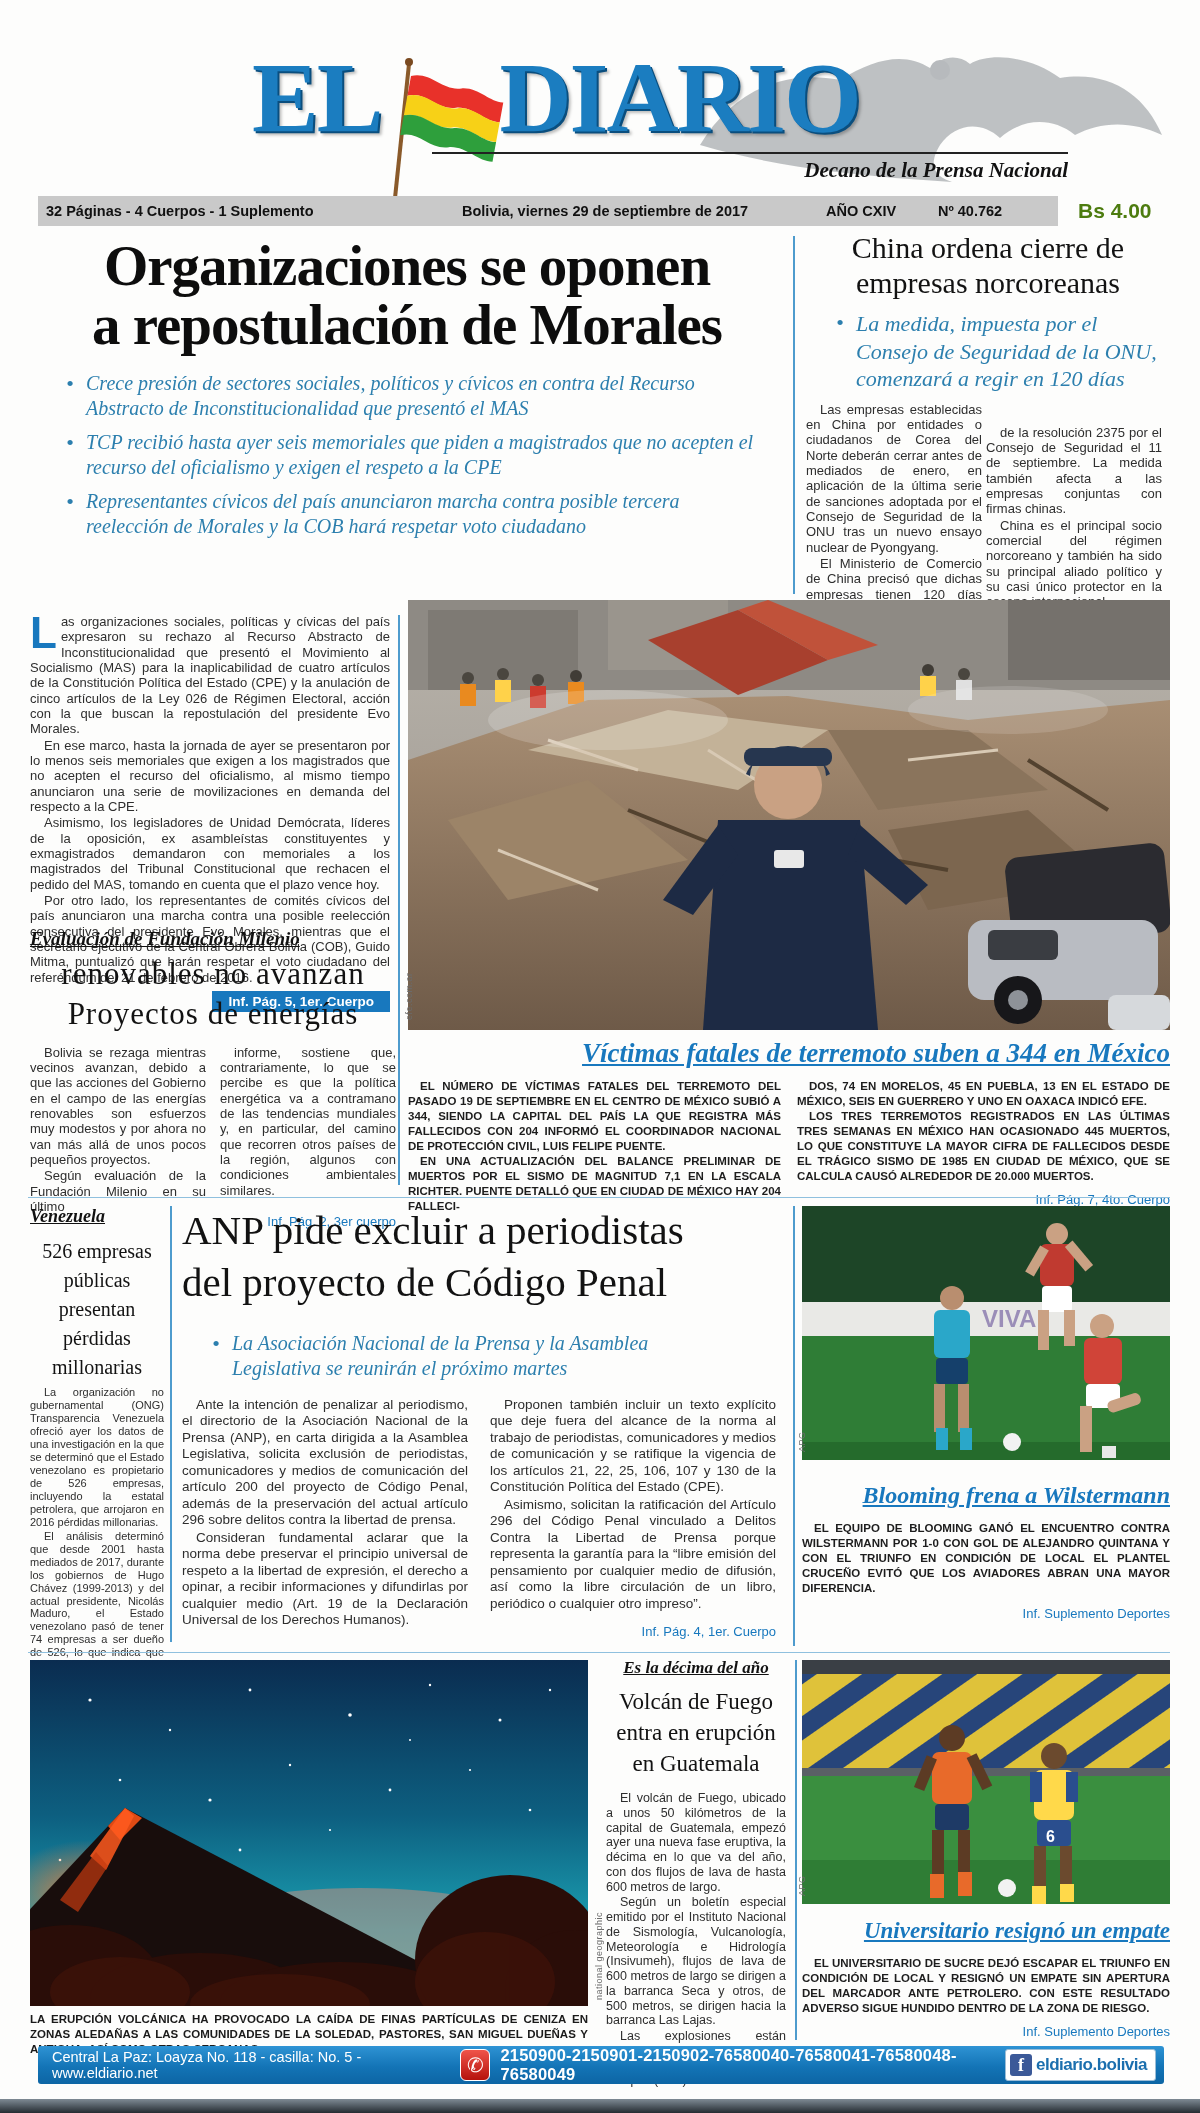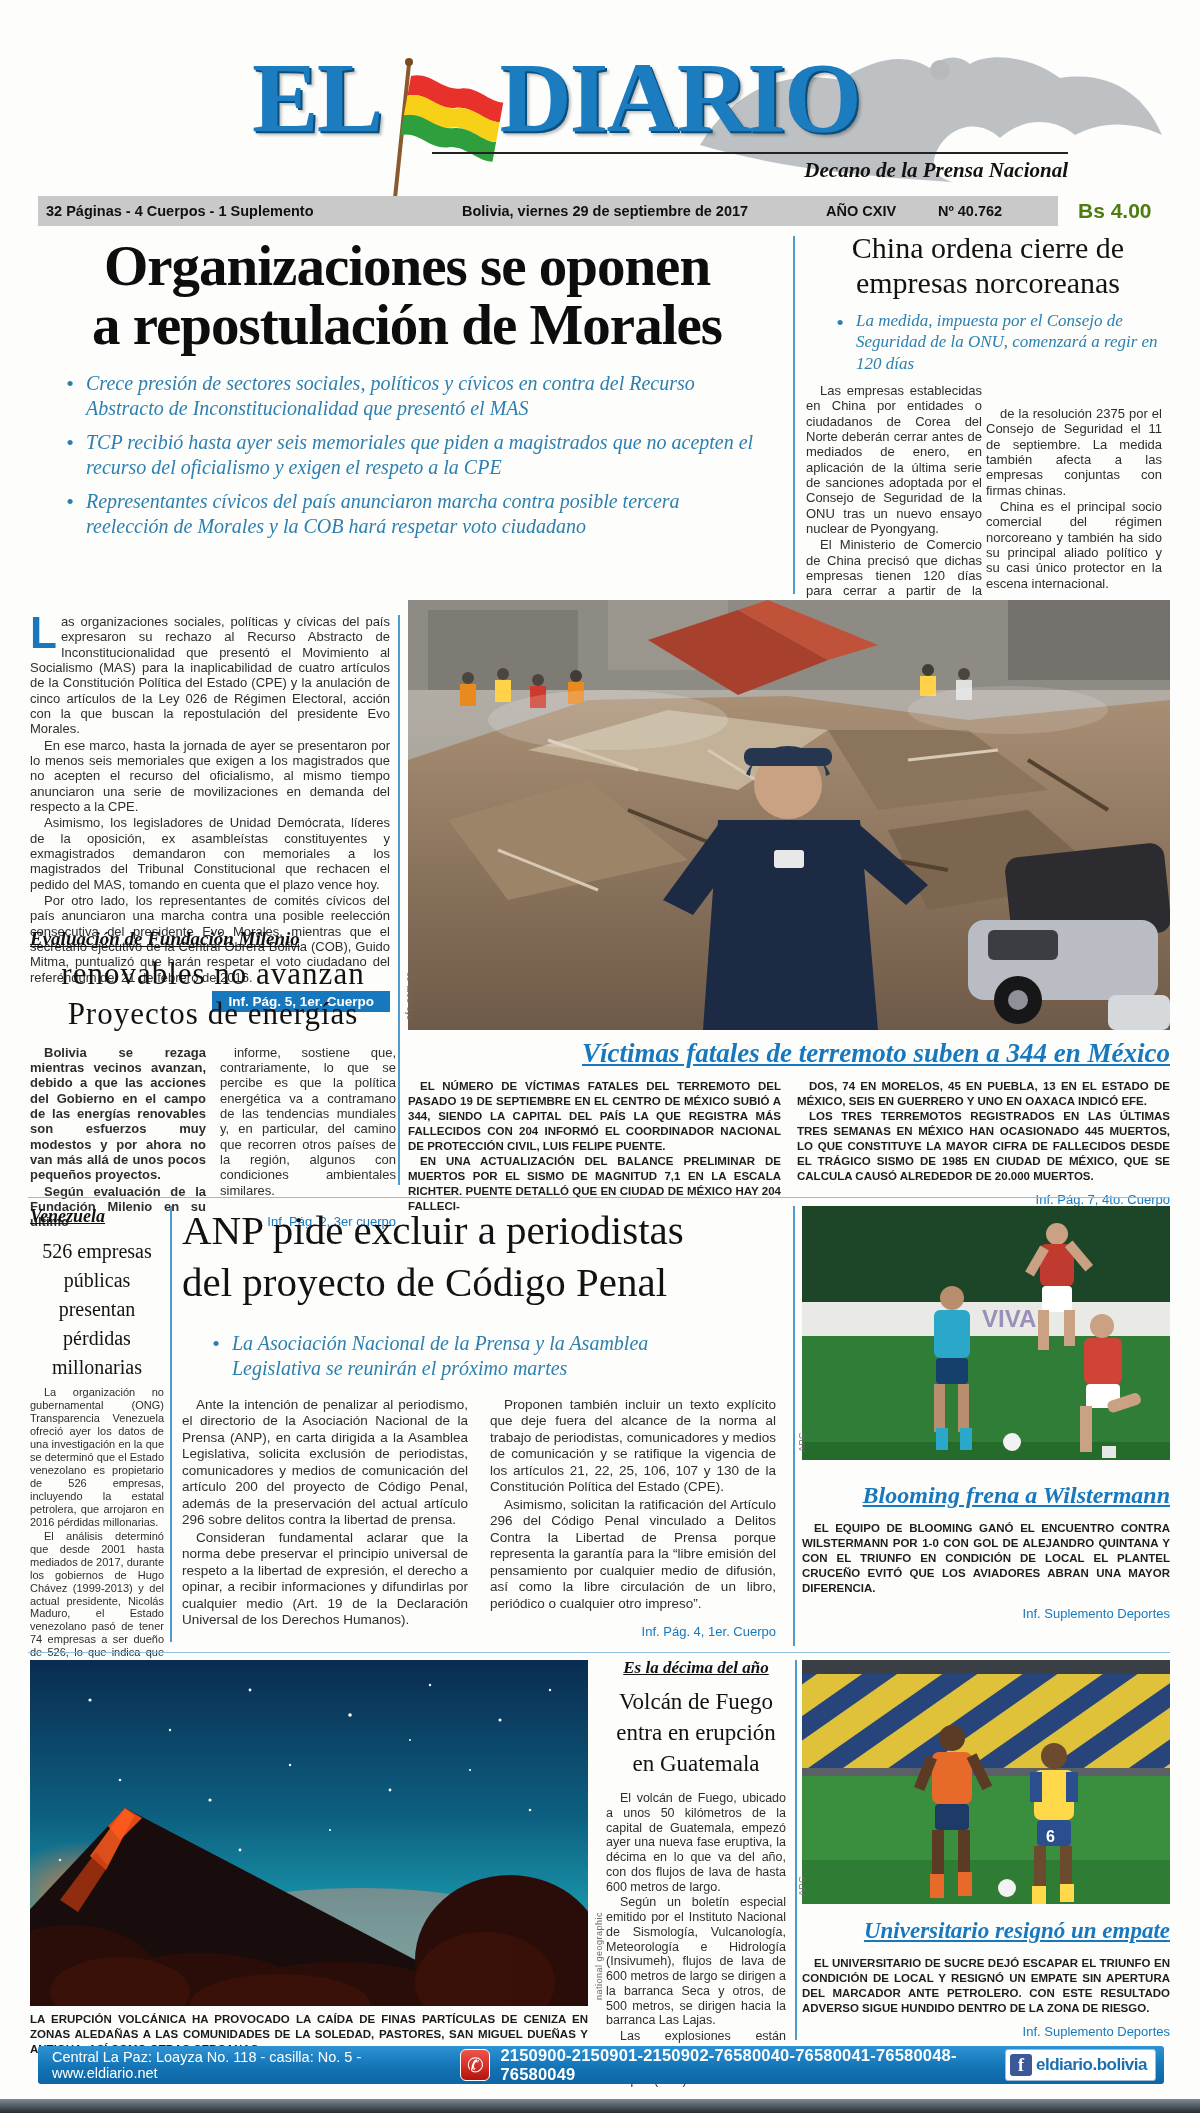--- a/index.html
+++ b/index.html
@@ -110,21 +110,21 @@
   </div>
 
   <div class="vline" style="left:793px;top:236px;height:358px;"></div>
 
   <div class="abs" style="left:806px;top:230px;width:364px;">
     <div class="sec-head" style="font-size:30px;line-height:1.17;text-align:center;">
       <div>China ordena cierre de</div>
       <div>empresas norcoreanas</div>
     </div>
     <ul class="bullet-list" style="margin:10px 0 0 26px;width:330px;">
-      <li style="font-size:17px;">La medida, impuesta por el Consejo de Seguridad de la ONU, comenzará a regir en 120 días</li>
+      <li style="font-size:22px;">La medida, impuesta por el Consejo de Seguridad de la ONU, comenzará a regir en 120 días</li>
     </ul>
     <div class="cols" style="margin-top:8px;gap:4px;align-items:center;">
       <div class="body-txt" style="width:176px;">
         <p>Las empresas establecidas en China por entidades o ciudadanos de Corea del Norte deberán cerrar antes de mediados de enero, en aplicación de la última serie de sanciones adoptada por el Consejo de Seguridad de la ONU tras un nuevo ensayo nuclear de Pyongyang.</p>
         <p>El Ministerio de Comercio de China precisó que dichas empresas tienen 120 días para cerrar a partir de la adopción</p>
       </div>
       <div class="body-txt" style="width:176px;">
         <p>de la resolución 2375 por el Consejo de Seguridad el 11 de septiembre. La medida también afecta a las empresas conjuntas con firmas chinas.</p>
         <p>China es el principal socio comercial del régimen norcoreano y también ha sido su principal aliado político y su casi único protector en la escena internacional.</p>
       </div>
@@ -221,21 +221,21 @@
     </div>
   </div>
 
   <div class="abs" style="left:30px;top:928px;width:366px;">
     <div class="kicker" style="font-size:19px;">Evaluación de Fundación Milenio</div>
     <div class="sec-head" style="font-size:31px;line-height:1.3;text-align:center;letter-spacing:1px;margin-top:4px;">
       <div>renovables no avanzan</div>
       <div>Proyectos de energías</div>
     </div>
     <div class="cols" style="margin-top:10px;gap:14px;">
-      <div class="body-txt" style="width:176px;font-weight:bold;">
+      <div class="body-txt" style="width:176px;">
         <p>Bolivia se rezaga mientras vecinos avanzan, debido a que las acciones del Gobierno en el campo de las energías renovables son esfuerzos muy modestos y por ahora no van más allá de unos pocos pequeños proyectos.</p>
         <p>Según evaluación de la Fundación Milenio en su último</p>
       </div>
       <div class="body-txt" style="width:176px;">
         <p>informe, sostiene que, contrariamente, lo que se percibe es que la política energética va a contramano de las tendencias mundiales y, en particular, del camino que recorren otros países de la región, algunos con condiciones ambientales similares.</p>
         <div class="ref" style="margin-top:16px;">Inf. Pág. 2, 3er cuerpo</div>
       </div>
     </div>
   </div>
 

